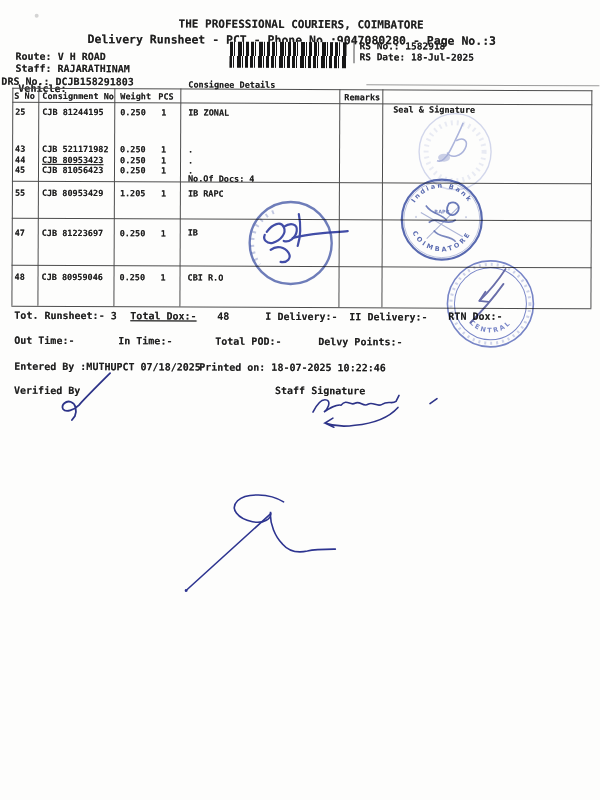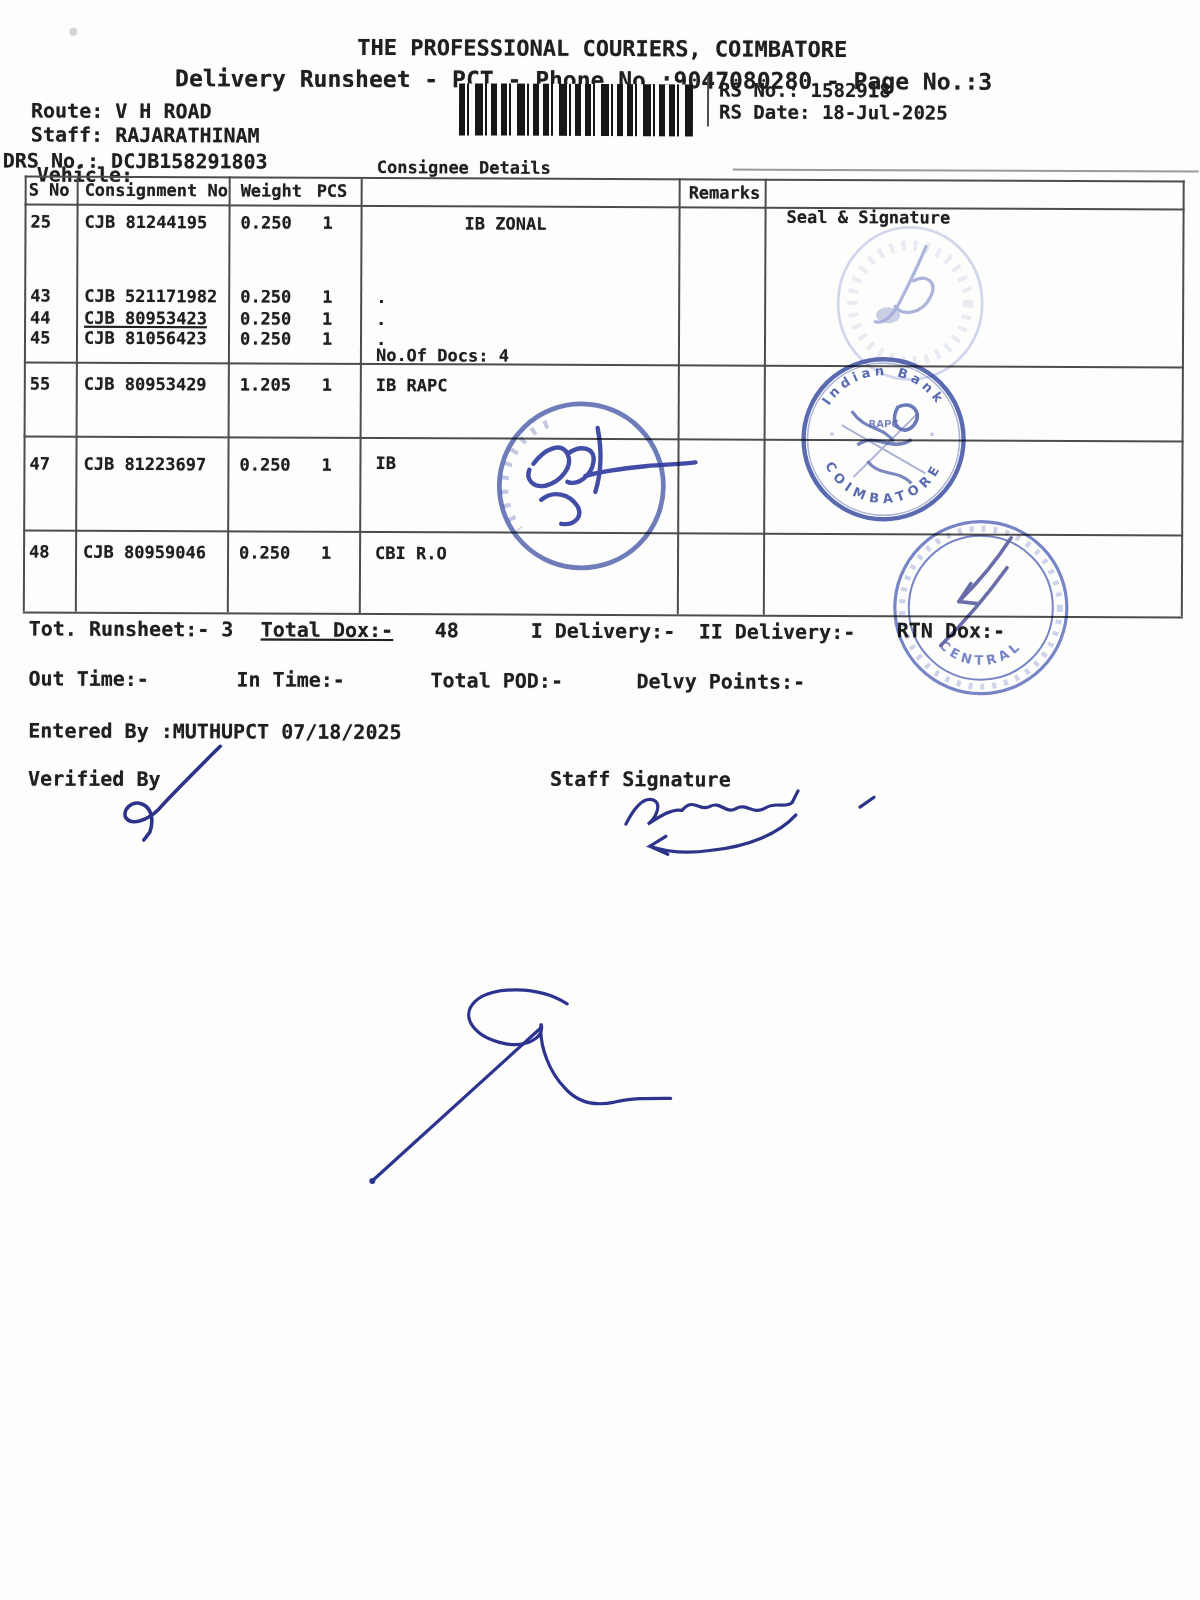--- a/index.html
+++ b/index.html
@@ -77,21 +77,21 @@
     <div class="t f85" style="left:157px;top:92px;">PCS</div>
     <div class="t f85" style="left:187px;top:80px;">Consignee Details</div>
     <div class="t f85" style="left:343px;top:92px;">Remarks</div>
     <div class="t f85" style="left:392px;top:92px;margin-top:12px;">Seal &amp; Signature</div>
 
     <div>
       <span class="t f85" style="left:14px;top:108px;">25</span>
       <span class="t f85" style="left:41px;top:108px;">CJB 81244195</span>
       <span class="t f85" style="left:119px;top:108px;">0.250</span>
       <span class="t f85" style="left:160px;top:108px;">1</span>
-      <span class="t f85" style="left:187px;top:108px;margin-left:44px;">IB ZONAL</span>
+      <span class="t f85" style="left:187px;top:108px;">IB ZONAL</span>
     </div>
     <div>
       <span class="t f85" style="left:14px;top:145px;">43</span>
       <span class="t f85" style="left:41px;top:145px;">CJB 521171982</span>
       <span class="t f85" style="left:119px;top:145px;">0.250</span>
       <span class="t f85" style="left:160px;top:145px;">1</span>
       <span class="t f85" style="left:187px;top:145px;">.</span>
     </div>
     <div>
       <span class="t f85" style="left:14px;top:156px;">44</span>
@@ -134,20 +134,21 @@
   <div class="t f10" style="left:14px;top:311px;">Tot. Runsheet:- 3</div>
   <div class="t f10" style="left:130px;top:311px;text-decoration:underline;">Total Dox:-</div>
   <div class="t f10" style="left:217px;top:311px;">48</div>
   <div class="t f10" style="left:265px;top:311px;">I Delivery:-</div>
   <div class="t f10" style="left:349px;top:311px;">II Delivery:-</div>
   <div class="t f10" style="left:14px;top:336px;">Out Time:-</div>
   <div class="t f10" style="left:118px;top:336px;">In Time:-</div>
   <div class="t f10" style="left:215px;top:336px;">Total POD:-</div>
   <div class="t f10" style="left:318px;top:336px;">Delvy Points:-</div>
   <div class="t f10" style="left:14px;top:362px;">Entered By :MUTHUPCT 07/18/2025</div>
+  <div class="t f10" style="left:199px;top:362px;">Printed on: 18-07-2025 10:22:46</div>
   <div class="t f10" style="left:14px;top:386px;">Verified By</div>
   <div class="t f10" style="left:275px;top:385px;">Staff Signature</div>
 
   <div class="t f10" style="left:448px;top:310px;">RTN Dox:-</div>
 
   <svg class="inklayer" viewBox="0 0 600 800">
     <defs>
       <path id="arcIBtop" d="M 410 227 A 32 32 0 1 1 472 227" fill="none"></path>
       <path id="arcIBbot" d="M 411 230 A 32 32 0 0 0 471 230" fill="none"></path>
       <path id="arcCEN" d="M 464 314 A 28 28 0 0 0 516 314" fill="none"></path>

